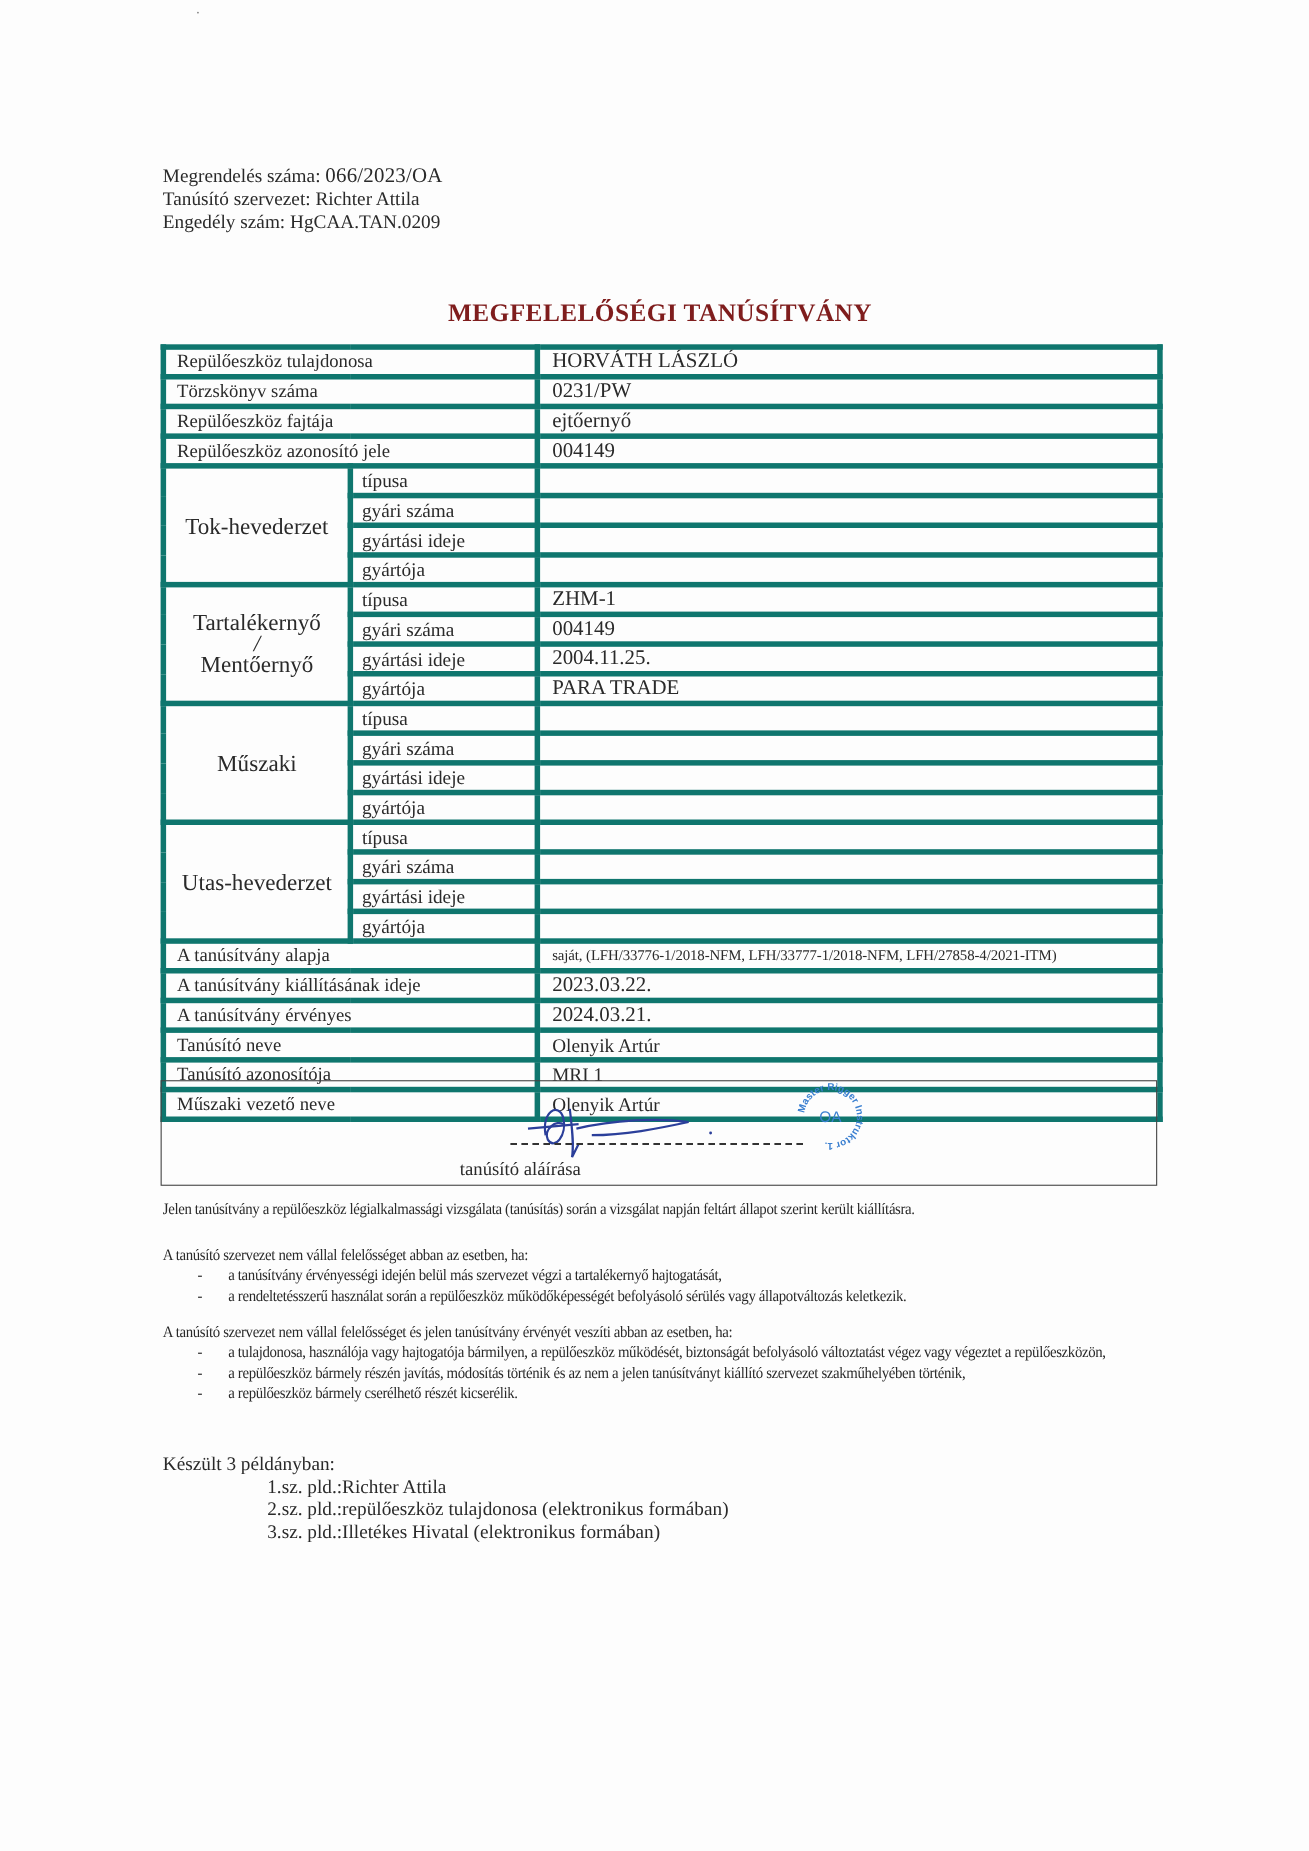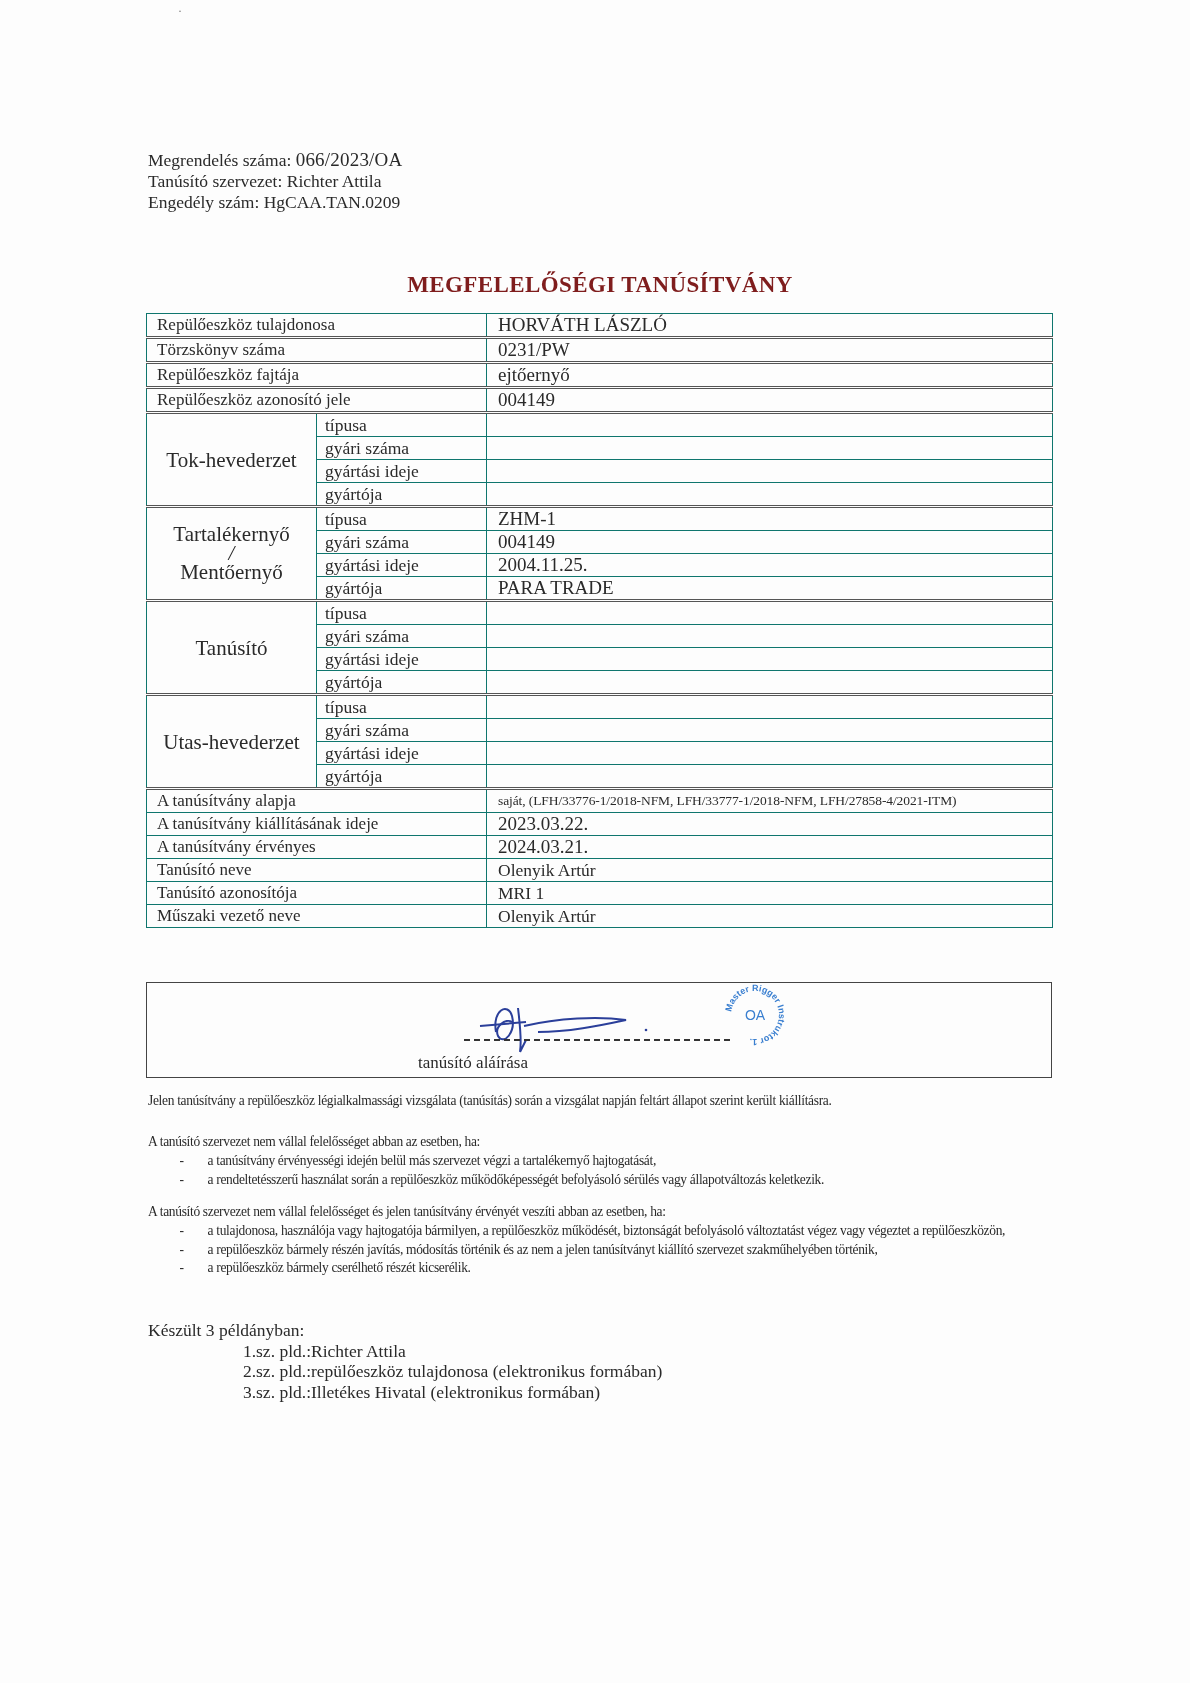--- a/index.html
+++ b/index.html
@@ -25,21 +25,21 @@
       color: #7f1d1d;
     }
     table.cert {
       position: absolute; left: 146px; top: 313px;
       width: 906px;
       border-collapse: collapse;
       font-size: 17px;
       table-layout: fixed;
     }
     table.cert td {
-      border: 1px solid #0f766e;
+      border: 5px solid #0f766e;
       padding: 0 0 0 10px;
       height: 22px;
       line-height: 20px;
       white-space: nowrap;
       overflow: hidden;
       vertical-align: middle;
     }
     table.cert tr.dbl td { border-top: 3px double #555; }
     table.cert td.group-label { text-align: center; padding-left: 0; font-size: 21px; }
     table.cert td.sub { padding-left: 8px; font-size: 17.5px; }
@@ -152,21 +152,21 @@
     <tr>
       <td class="sub">gyártási ideje</td>
       <td class="value">2004.11.25.</td>
     </tr>
     <tr>
       <td class="sub">gyártója</td>
       <td class="value">PARA TRADE</td>
     </tr>
 
     <tr class="dbl">
-      <td rowspan="4" class="group-label">Tanúsító</td>
+      <td rowspan="4" class="group-label">Műszaki</td>
       <td class="sub">típusa</td>
       <td class="value"></td>
     </tr>
     <tr>
       <td class="sub">gyári száma</td>
       <td class="value"></td>
     </tr>
     <tr>
       <td class="sub">gyártási ideje</td>
       <td class="value"></td>

